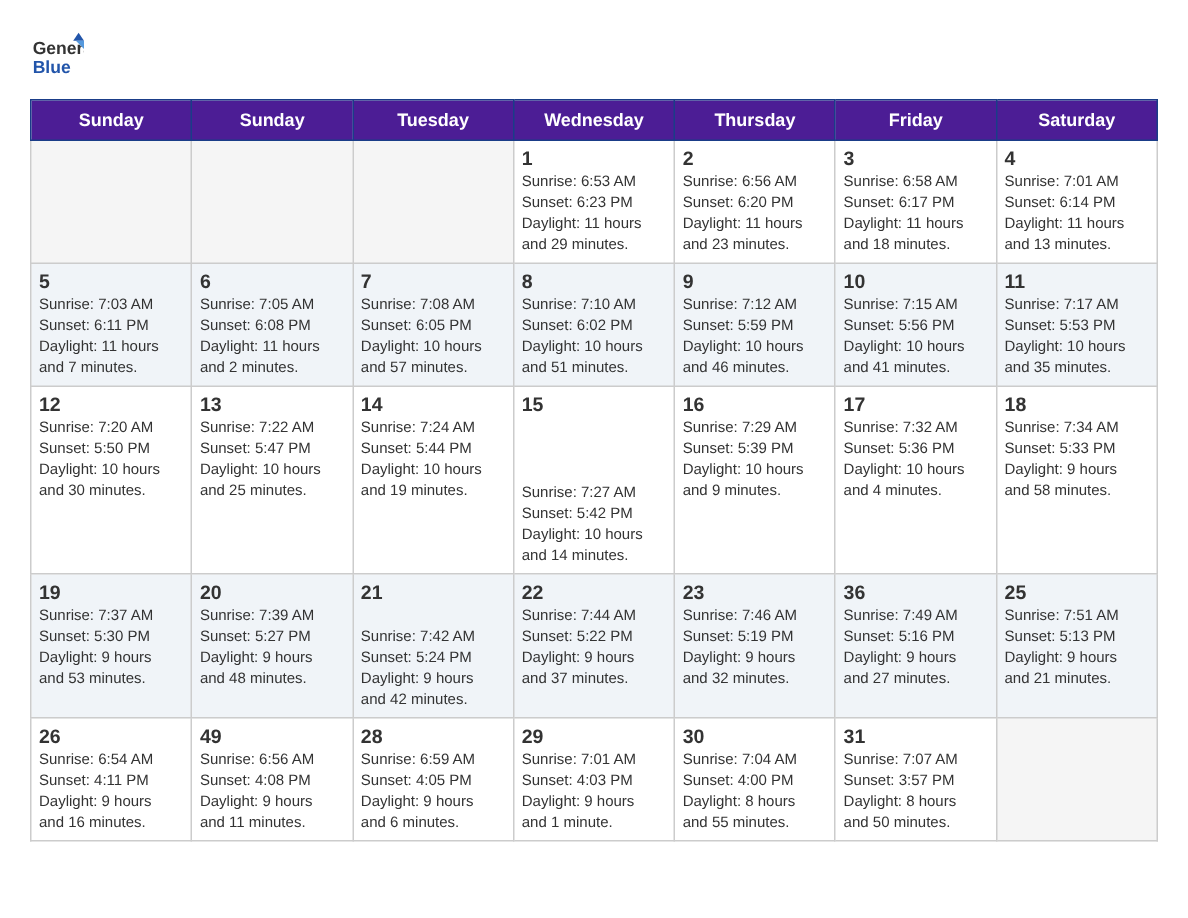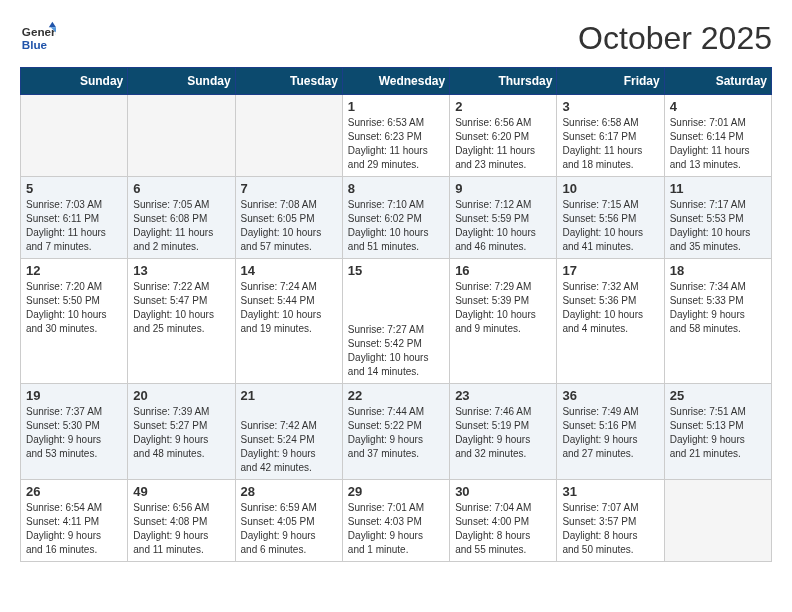--- a/index.html
+++ b/index.html
@@ -36,26 +36,26 @@
     .location {
       font-size: 15px;
       color: #555;
     }
     .calendar {
       width: 100%;
       border-collapse: collapse;
       border: 1px solid #ccc;
     }
     .calendar th {
-      background: #0c4a6e;
+      background: #4c1d95;
       color: #fff;
       font-size: 12px;
       font-weight: bold;
       padding: 6px 4px;
-      text-align: right;
+      text-align: center;
       border: 1px solid #1a3d88;
     }
     .calendar td {
       vertical-align: top;
       border: 1px solid #ccc;
       padding: 4px 5px;
       width: 107px;
       min-height: 80px;
       background: #fff;
       font-size: 10px;
@@ -85,21 +85,20 @@
 <div class="header">
   <div class="logo">
     <svg class="logo-icon" viewBox="0 0 40 40">
       <text x="2" y="18" font-size="13" font-weight="bold" fill="#333">General</text>
       <text x="2" y="32" font-size="13" font-weight="bold" fill="#2255aa">Blue</text>
       <polygon points="32,8 40,8 36,2" fill="#2255aa"></polygon>
       <polygon points="34,8 40,8 40,14" fill="#5599dd"></polygon>
     </svg>
   </div>
   <div class="title-block">
-    <div class="month-title">October 2025</div>
   </div>
 </div>
 
 <table class="calendar">
   <thead>
     <tr>
     <th>Sunday</th>
         <th>Sunday</th>
         <th>Tuesday</th>
         <th>Wednesday</th>

